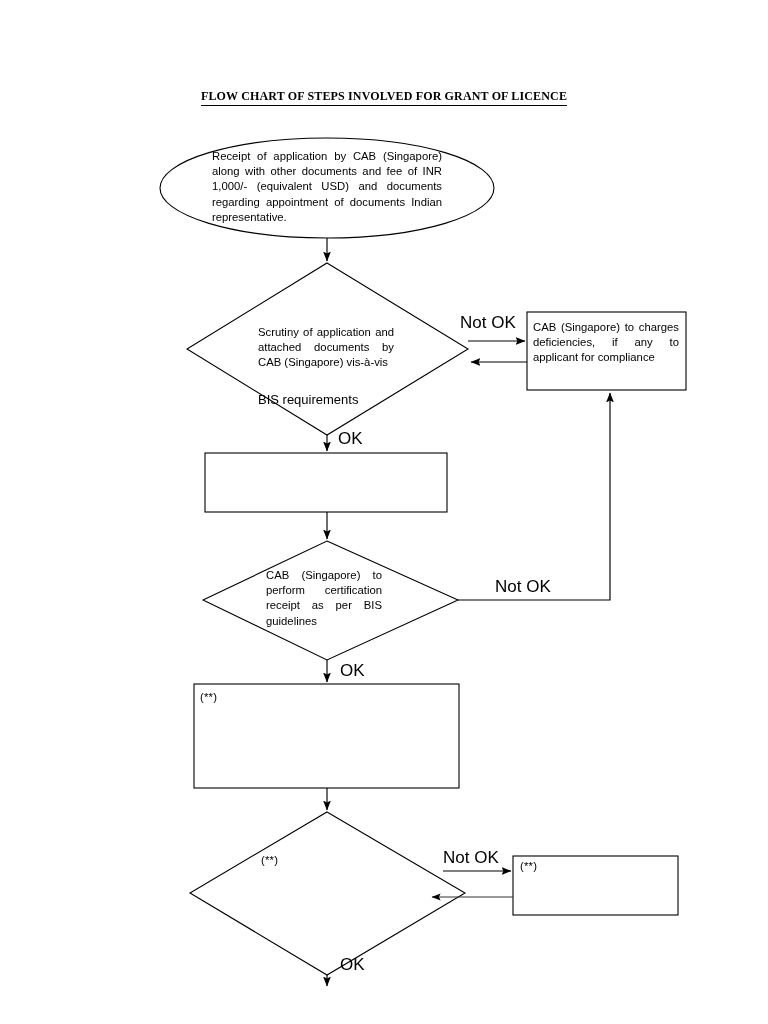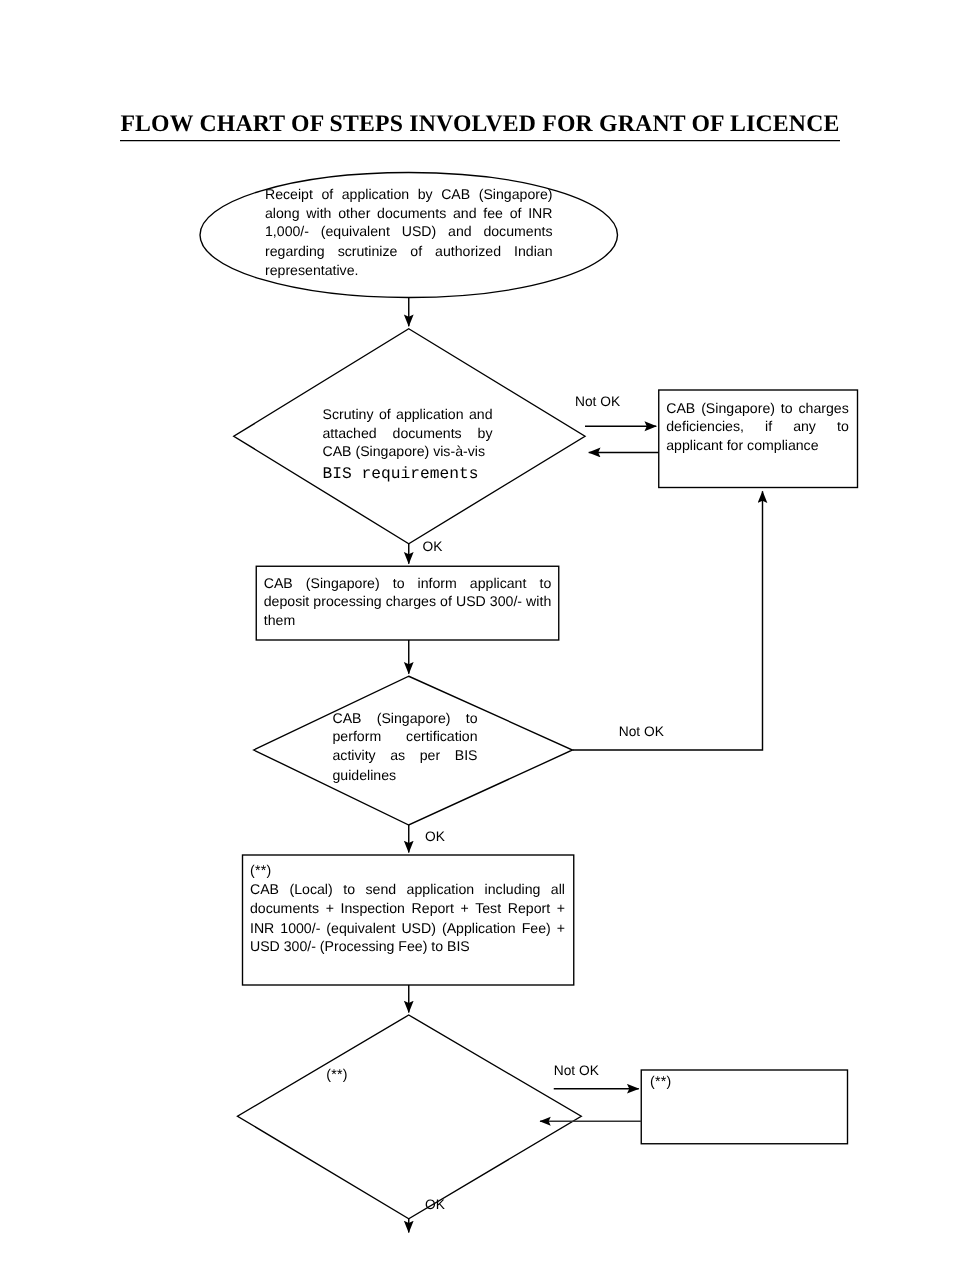--- a/index.html
+++ b/index.html
@@ -24,21 +24,21 @@
     background: #ffffff;
   }
   .doc-title {
     position: absolute;
     left: 0;
     top: 89px;
     width: 768px;
     text-align: center;
     font-family: "Liberation Serif", serif;
     font-weight: bold;
-    font-size: 19px;
+    font-size: 12px;
     letter-spacing: 0.15px;
     color: #000000;
   }
   .doc-title span.tt {
     border-bottom: 1.6px solid #000;
     padding-bottom: 1px;
     display: inline-block;
   }
   svg.flow {
     position: absolute;
@@ -70,28 +70,29 @@
     line-height: 15.2px;
     color: #000000;
     text-align: justify;
     text-justify: inter-word;
     white-space: normal;
   }
   .node-text .lastline { display: block; }
   .edge-label {
     position: absolute;
     font-family: "Liberation Sans", sans-serif;
-    font-size: 11px;
+    font-size: 17px;
     line-height: 13px;
     color: #000000;
     white-space: nowrap;
   }
   .serif-line {
-    font-family: Liberation Mono, monospace;
+    font-family: Liberation Sans, sans-serif;
     font-size: 13px;
+    margin-top: 21px;
   }
   .star-line {
     display: block;
     font-size: 11.3px;
     letter-spacing: 0.2px;
   }
   
   #oval-text   { left: 212px; top: 149px; width: 230px; }
   #dia1-text   { left: 258px; top: 325px; width: 136px; }
   #box1-text   { left: 211px; top: 460px; width: 230px; }
@@ -157,36 +158,34 @@
 
     <line class="conn" x1="327" y1="788" x2="327" y2="810" marker-end="url(#arrowEnd)"></line>
 
     <path class="conn" d="M 443,871 L 511,871" marker-end="url(#arrowEnd)"></path>
 
     <path class="conn-thin" d="M 513,897 L 432,897" marker-end="url(#arrowEndThin)"></path>
 
     <line class="conn" x1="327" y1="975" x2="327" y2="986" marker-end="url(#arrowEnd)"></line>
   </svg>
 
-  <div class="node-text" id="oval-text">Receipt of application by CAB (Singapore) along with other documents and fee of INR 1,000/- (equivalent USD) and documents regarding scrutinize of authorized Indian representative.</div>
+  <div class="node-text" id="oval-text">Receipt of application by CAB (Singapore) along with other documents and fee of INR 1,000/- (equivalent USD) and documents regarding appointment of documents Indian representative.</div>
 
   <div class="node-text" id="dia1-text">
     <span>Scrutiny of application and attached documents by CAB (Singapore) vis-à-vis</span>
     <span class="serif-line lastline">BIS requirements</span>
   </div>
 
   <div class="node-text" id="rbox1-text">CAB (Singapore) to charges deficiencies, if any to applicant for compliance</div>
 
-  <div class="node-text" id="box1-text">CAB (Singapore) to inform applicant to deposit processing charges of USD 300/- with them</div>
-
-  <div class="node-text" id="dia2-text">CAB (Singapore) to perform certification activity as per BIS guidelines</div>
+
+  <div class="node-text" id="dia2-text">CAB (Singapore) to perform certification receipt as per BIS guidelines</div>
 
   <div class="node-text" id="box2-text">
     <span class="star-line">(**)</span>
-    <span>CAB (Local) to send application including all documents + Inspection Report + Test Report + INR 1000/- (equivalent USD) (Application Fee) + USD 300/- (Processing Fee) to BIS</span>
   </div>
 
   <div class="node-text" id="dia3-text">
     <span class="star-line">(**)</span>
   </div>
 
   <div class="node-text" id="rbox2-text" style="text-align:left;">
     <span class="star-line">(**)</span>
   </div>
 

